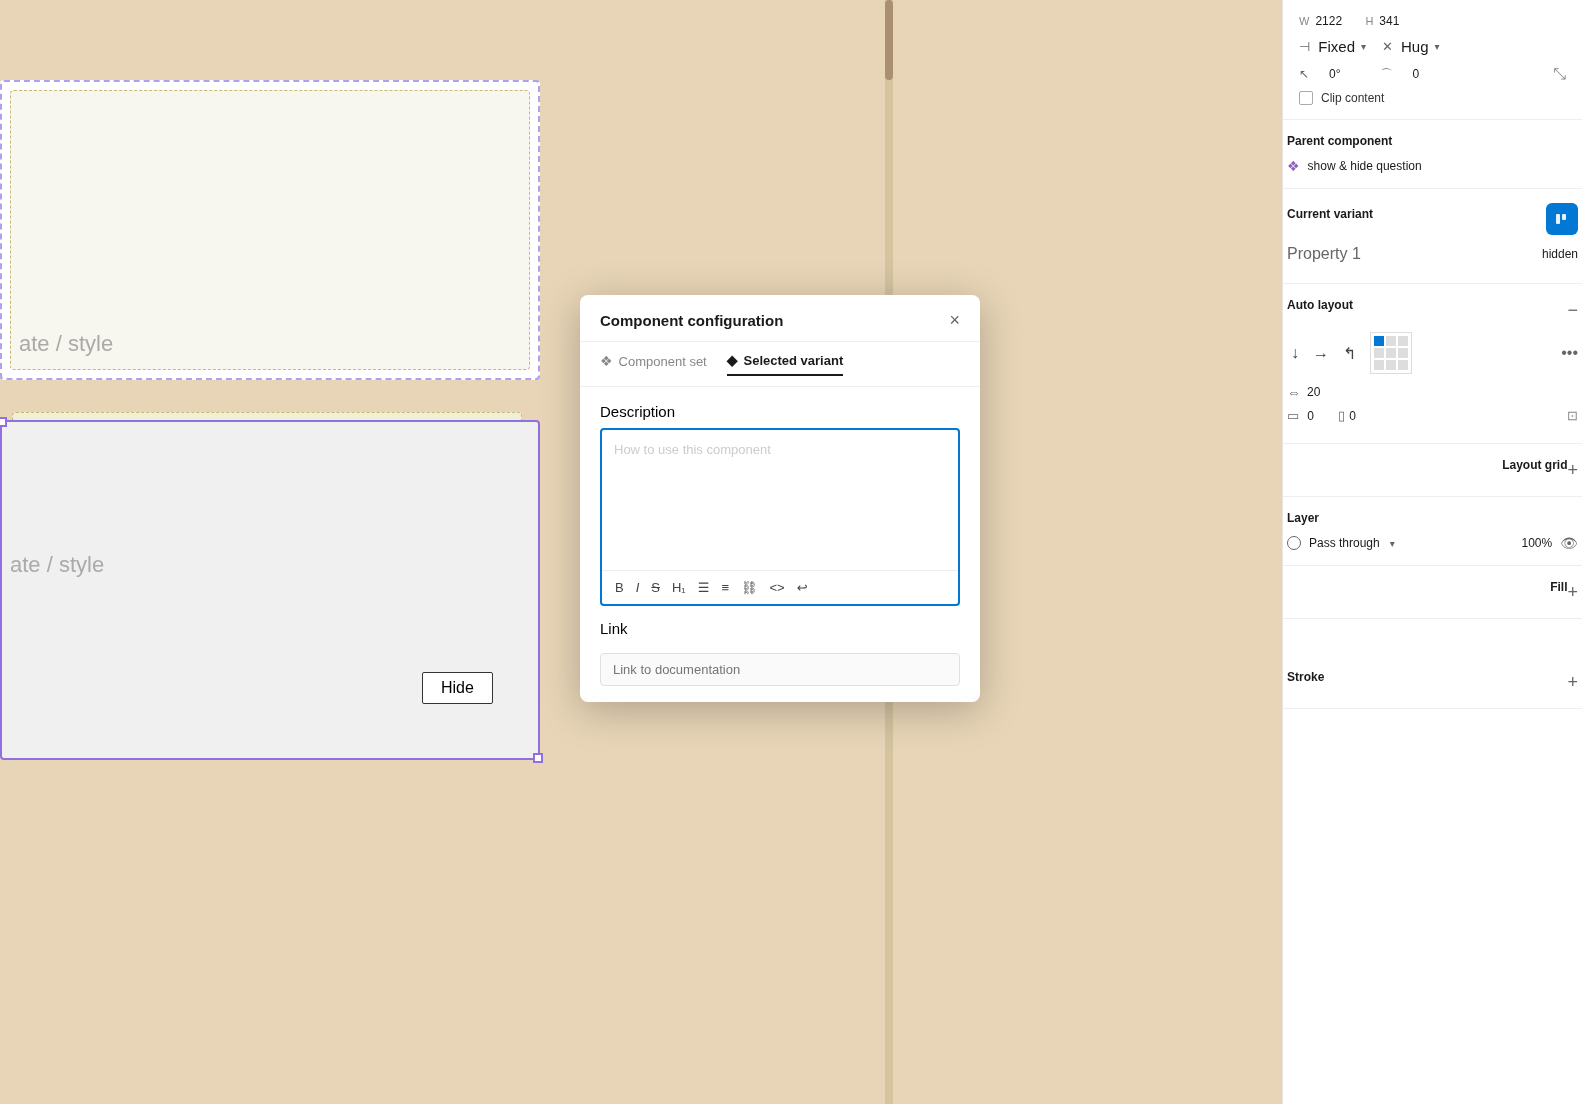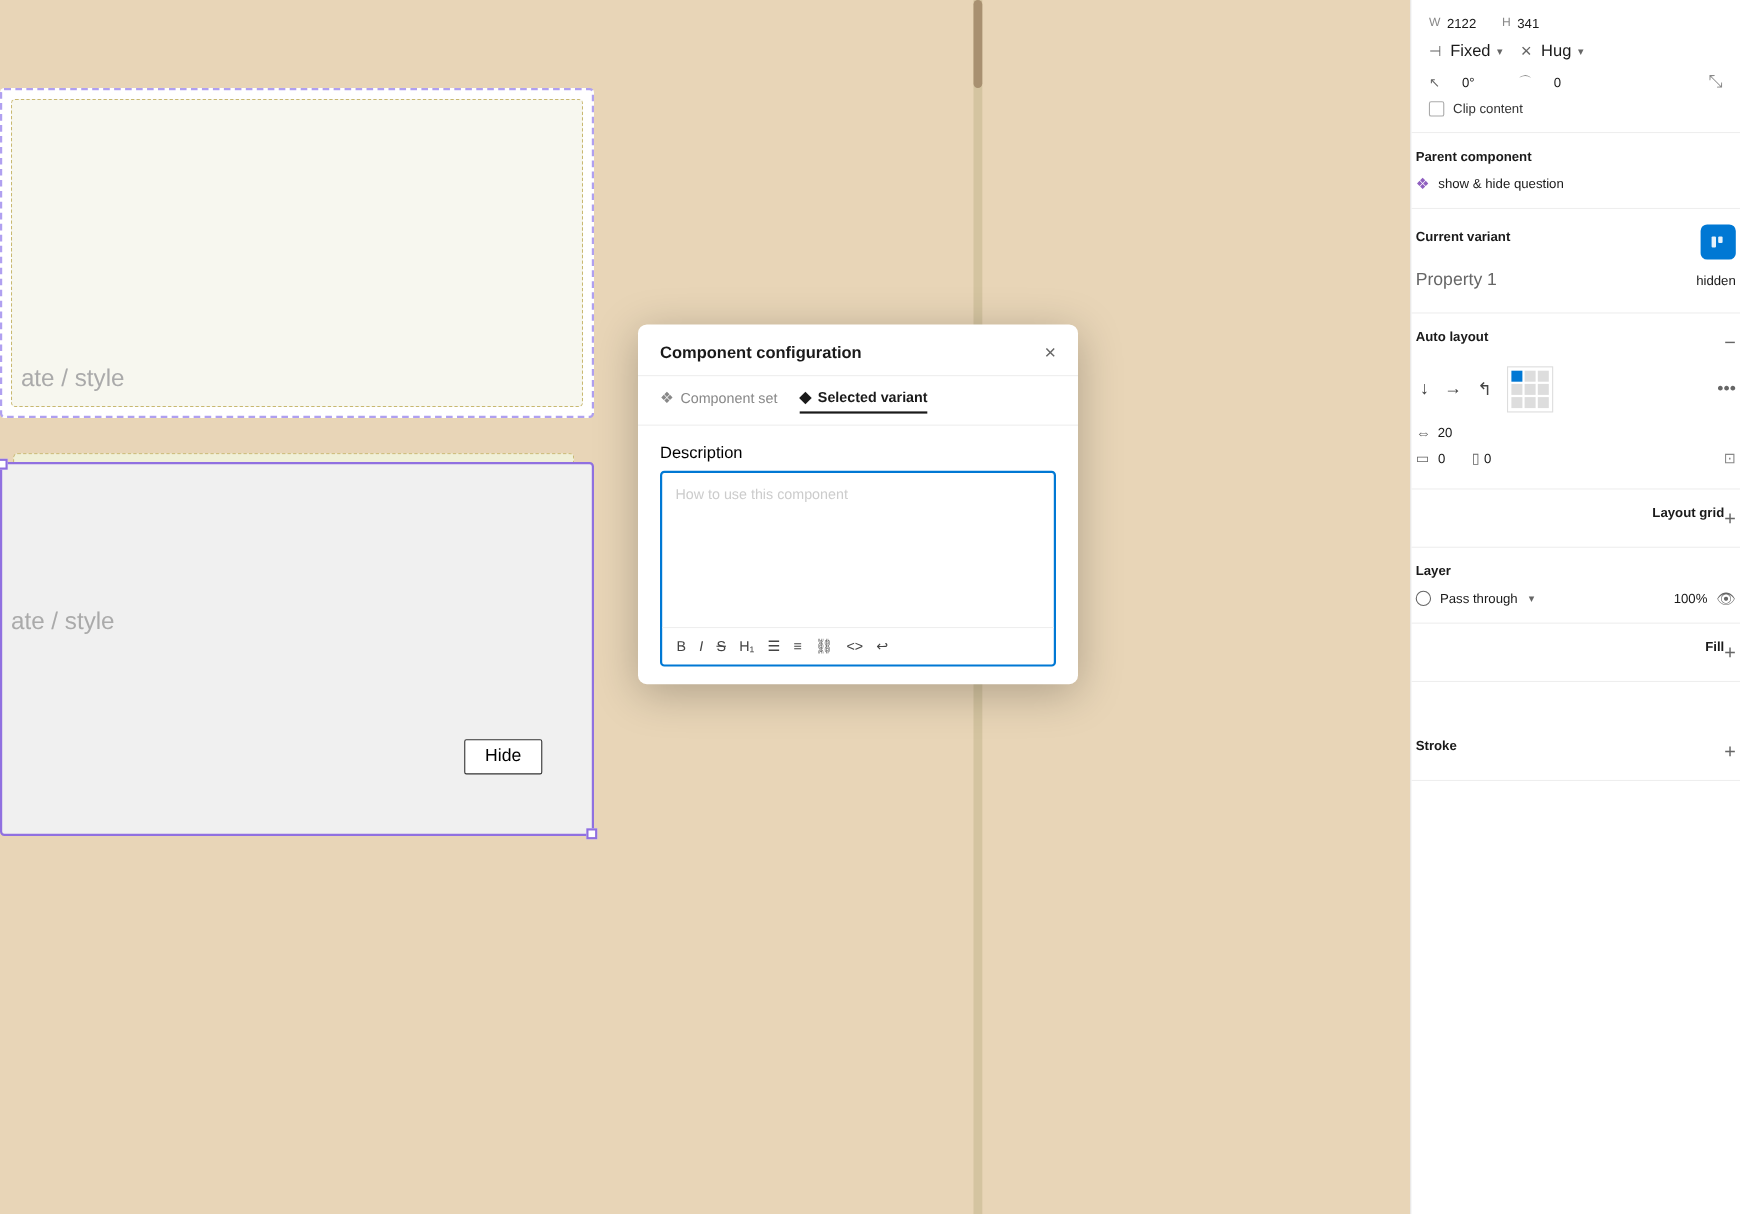--- a/index.html
+++ b/index.html
@@ -582,20 +582,24 @@
         <button class="toolbar-btn"><s>S</s></button>
         <button class="toolbar-btn">H₁</button>
         <button class="toolbar-btn">☰</button>
         <button class="toolbar-btn">≡</button>
         <button class="toolbar-btn">⛓</button>
         <button class="toolbar-btn">&lt;&gt;</button>
         <button class="toolbar-btn">↩</button>
       </div>
     </div>
 
+    <div class="link-section">
+      <div class="field-label">Link</div>
+      <input class="link-input" type="text" placeholder="Link to documentation" style="">
+    </div>
   </div>
 </div>
 
 <div class="right-panel">
 
   <div class="panel-top-section">
     <div class="wh-row">
       <div class="wh-field">
         <span class="dim-label">W</span>
         <span class="dim-value">2122</span>

